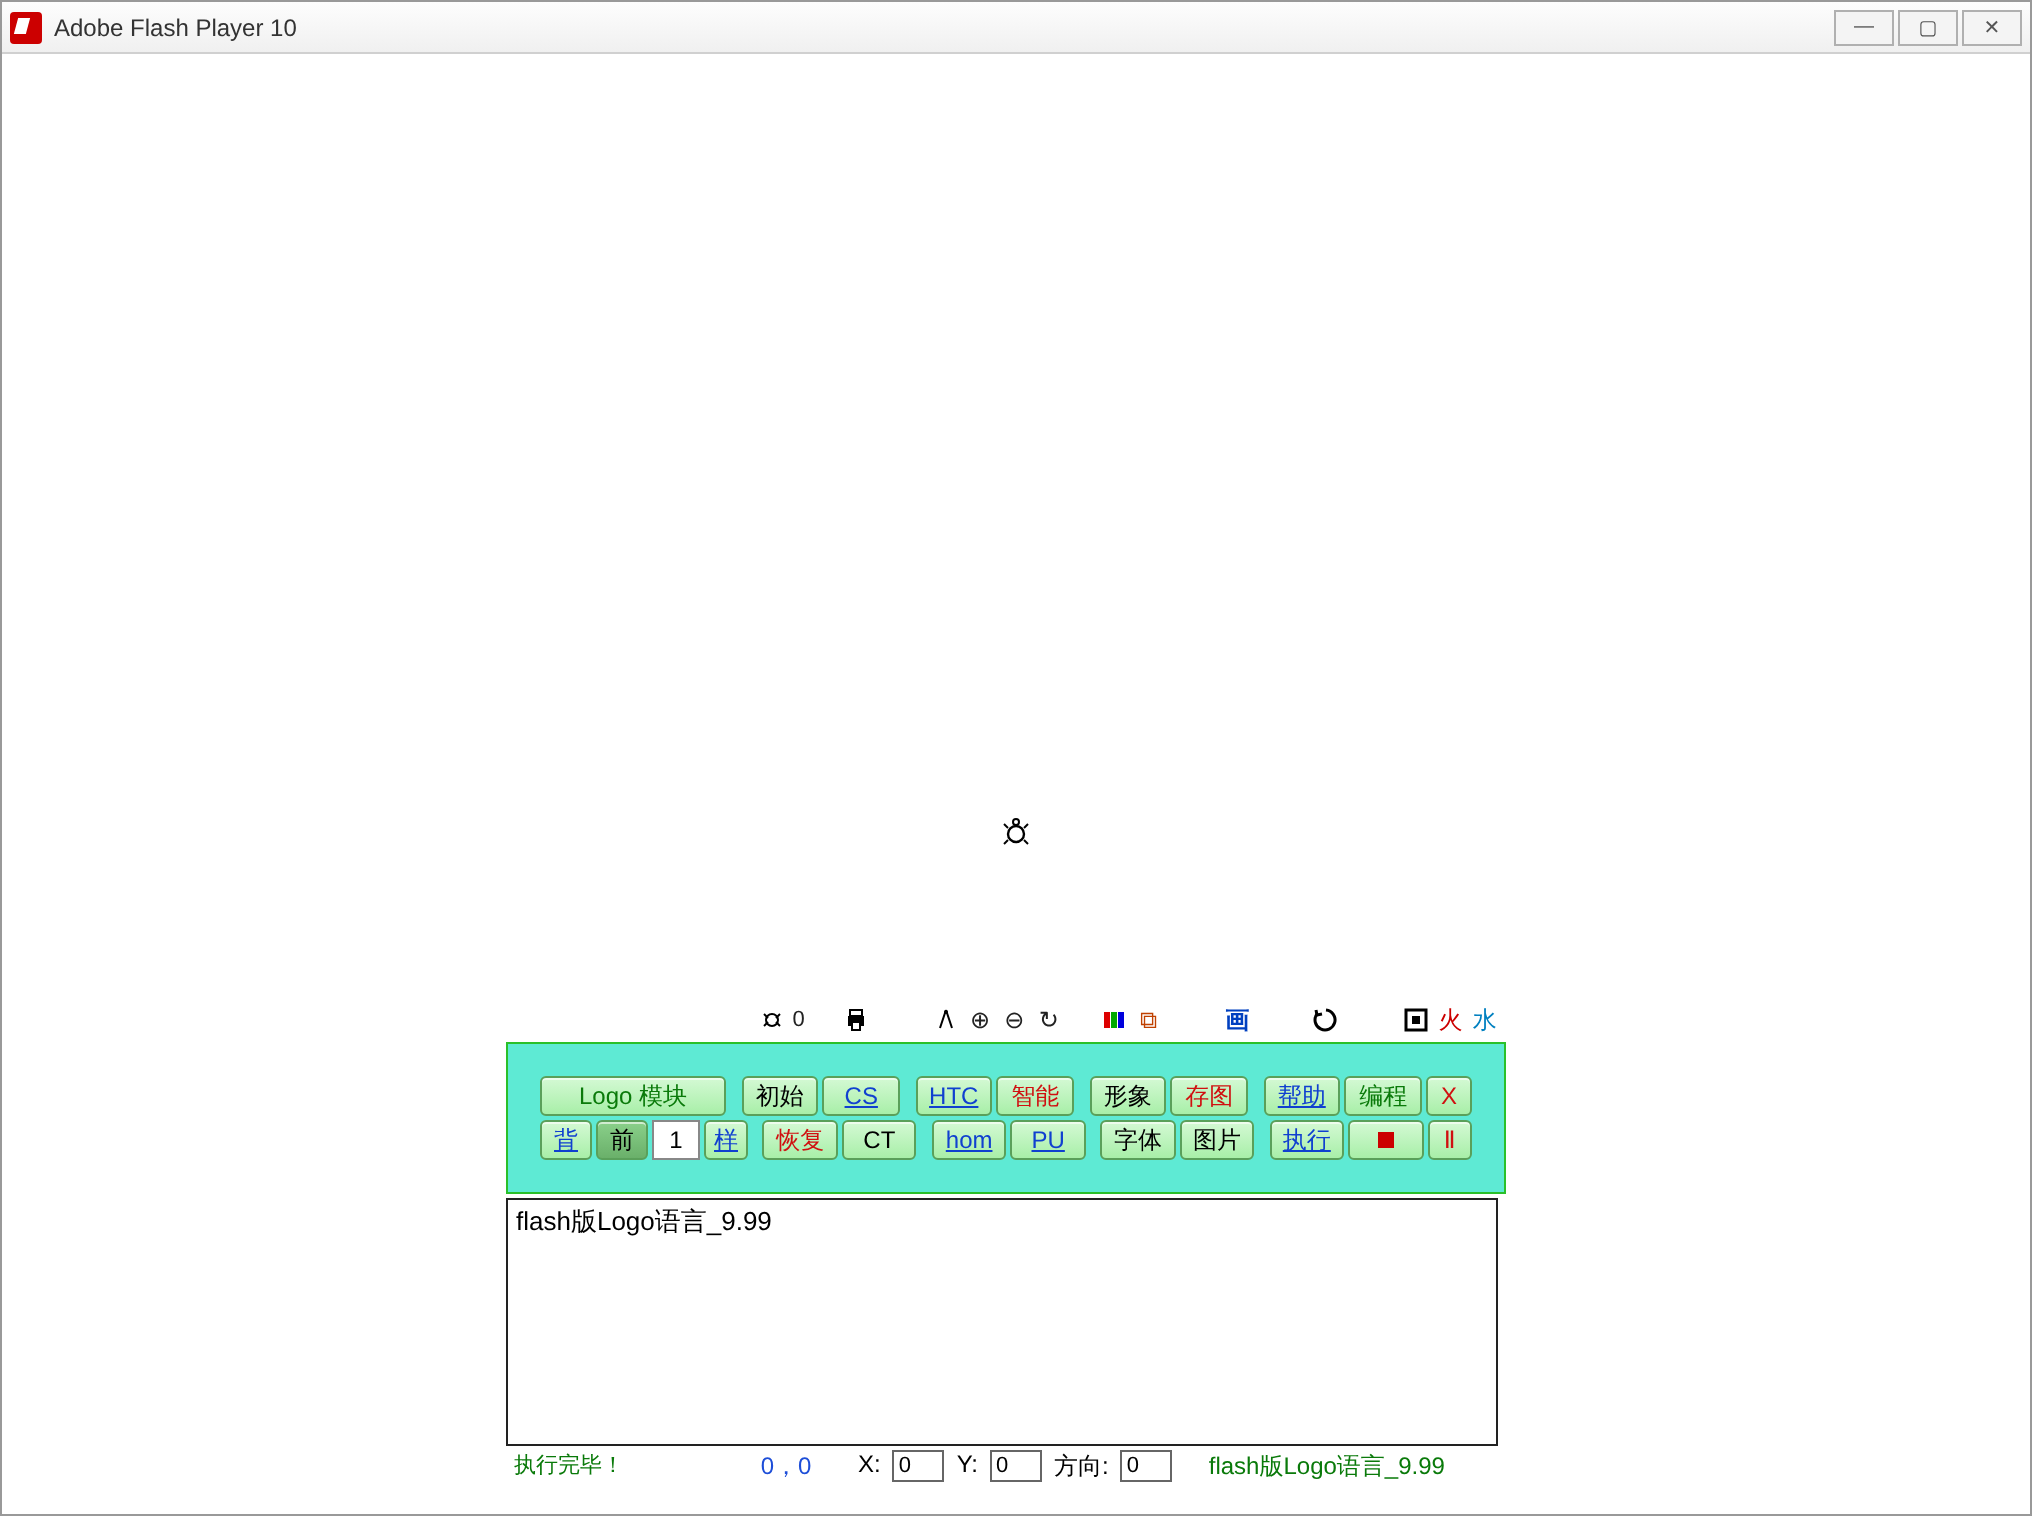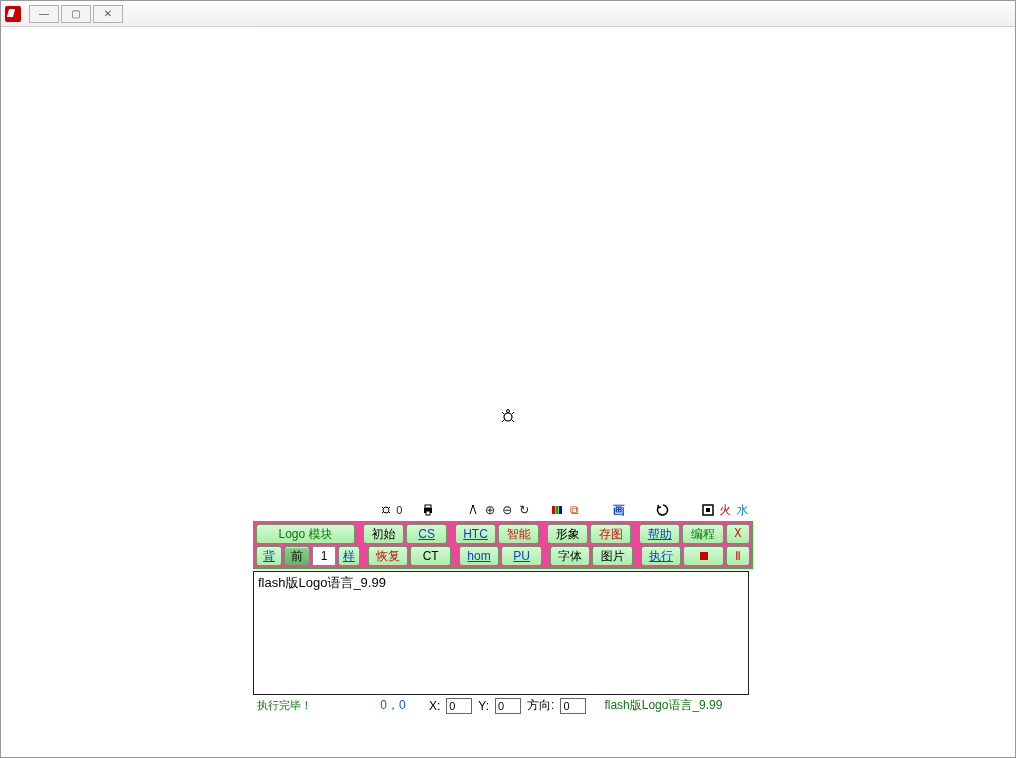--- a/index.html
+++ b/index.html
@@ -18,54 +18,55 @@
 
 .turtle { position: absolute; left: 498px; top: 381px; font-size: 18px; color: #000; }
 
 .panel { position: absolute; left: 252px; top: 474px; width: 500px; }
 
 .toolbar-icons { height: 20px; display: flex; align-items: center; padding: 0 4px 2px 126px; font-size: 12px; color: #222; gap: 4px; }
 .ticon { display: inline-flex; align-items: center; justify-content: center; width: 16px; height: 16px; font-size: 12px; cursor: pointer; }
 .ticon-gap { width: 14px; }
 .ticon-gap-lg { width: 28px; }
 
-.btnrow-wrap { background: #ec4899; border: 1px solid #2ac02a; padding: 2px; }
+.btnrow-wrap { background: #5eead4; border: 1px solid #2ac02a; padding: 16px; }
 .btnrow { display: flex; gap: 2px; margin-bottom: 2px; }
 .btnrow:last-child { margin-bottom: 0; }
 .btn { height: 20px; border: 1px solid #5aa05a; border-radius: 3px; background: linear-gradient(#d4f9d4, #a8efa8); font-size: 12px; display: flex; align-items: center; justify-content: center; cursor: pointer; color: #000; box-shadow: inset 0 1px 0 rgba(255,255,255,0.6); }
 .btn-blue { color: #1040d0; text-decoration: underline; }
-.btn-red { color: #d01010; font-family: Liberation Mono, monospace; }
+.btn-red { color: #d01010; }
 .btn-green { color: #0a7a0a; }
 .btn-dark { background: linear-gradient(#8ad08a, #6ab06a); }
 .square-icon { width: 8px; height: 8px; background: #c00; display: inline-block; }
 
 .w-logo { width: 106px; }
 .w44 { width: 44px; }
 .w26 { width: 26px; }
 .w22 { width: 22px; }
 .gap-col { width: 4px; }
 
 .row1-cell1 { display: flex; gap: 2px; }
 .numbox { width: 24px; height: 20px; background: #fff; border: 1px solid #888; text-align: center; font-size: 12px; line-height: 18px; }
 
 .textarea-box { width: 496px; height: 124px; border: 1px solid #222; background: #fff; margin-top: 2px; padding: 2px 4px; font-size: 13px; font-family: Arial, sans-serif; }
 
-.statusbar { display: flex; align-items: center; font-size: 12px; padding: 2px 4px; gap: 6px; }
+.statusbar { display: flex; font-size: 12px; padding: 2px 4px; gap: 6px; }
 .status-exec { color: #0a7a0a; width: 100px; font-size: 11px; }
 .status-coord { color: #1d4ed8; width: 60px; text-align: center; }
 .status-label { color: #000; }
 .status-input { width: 26px; height: 16px; border: 1px solid #666; font-size: 11px; padding: 0 2px; }
 .status-version { color: #0a7a0a; margin-left: 12px; }
 </style>
 </head>
 <body>
 
 <div class="window-frame">
   <div class="titlebar">
     <div class="titlebar-icon"></div>
+    <div class="titlebar-title">Adobe Flash Player 10</div>
     <div class="win-controls">
       <div class="win-btn">—</div>
       <div class="win-btn">▢</div>
       <div class="win-btn">✕</div>
     </div>
   </div>
 
   <div class="canvas-area">
 
     <div class="turtle">

